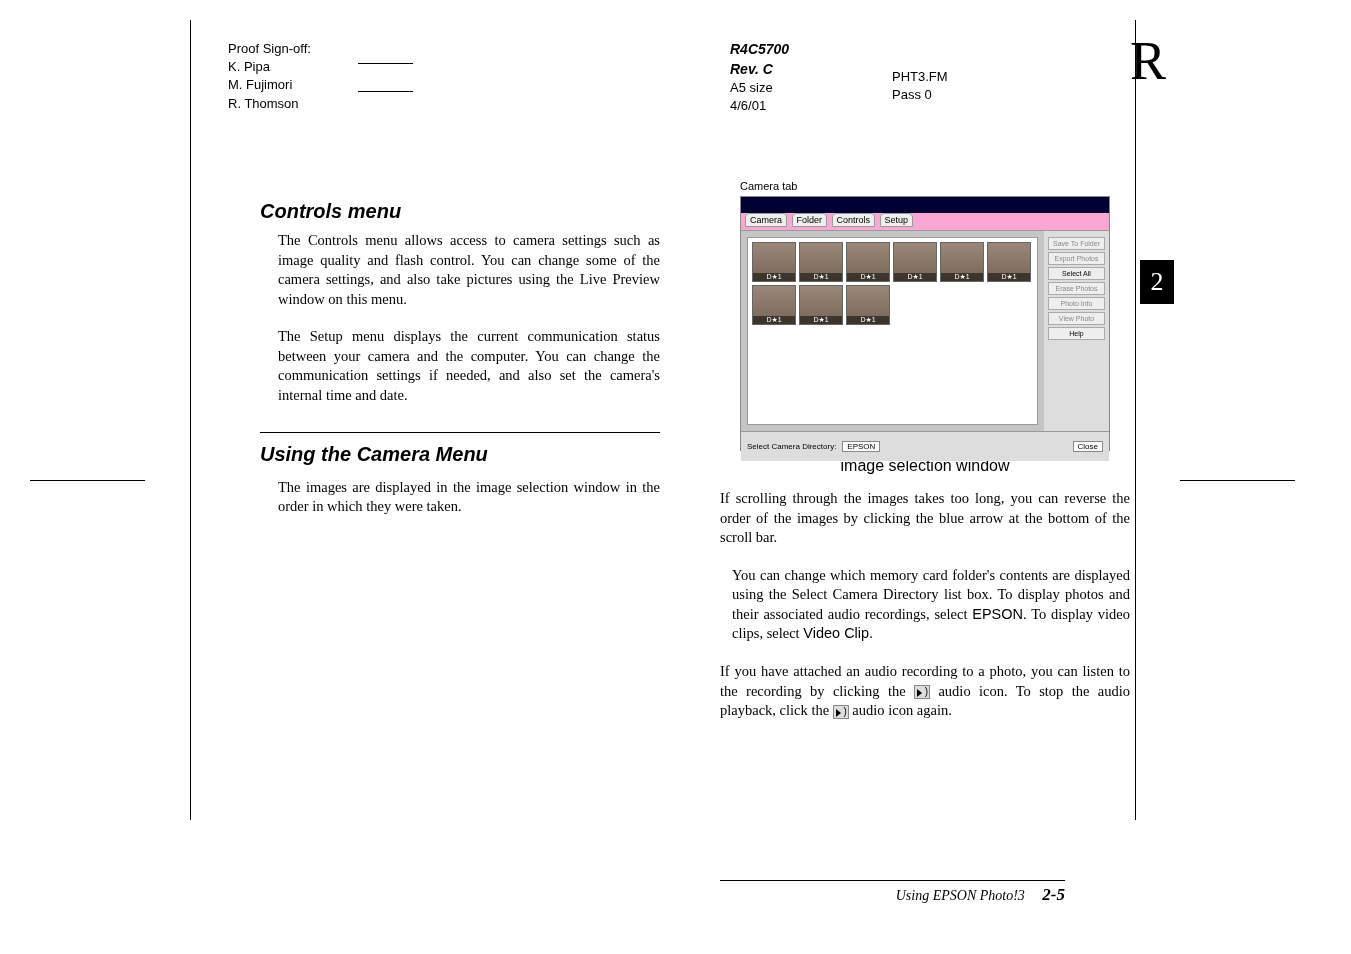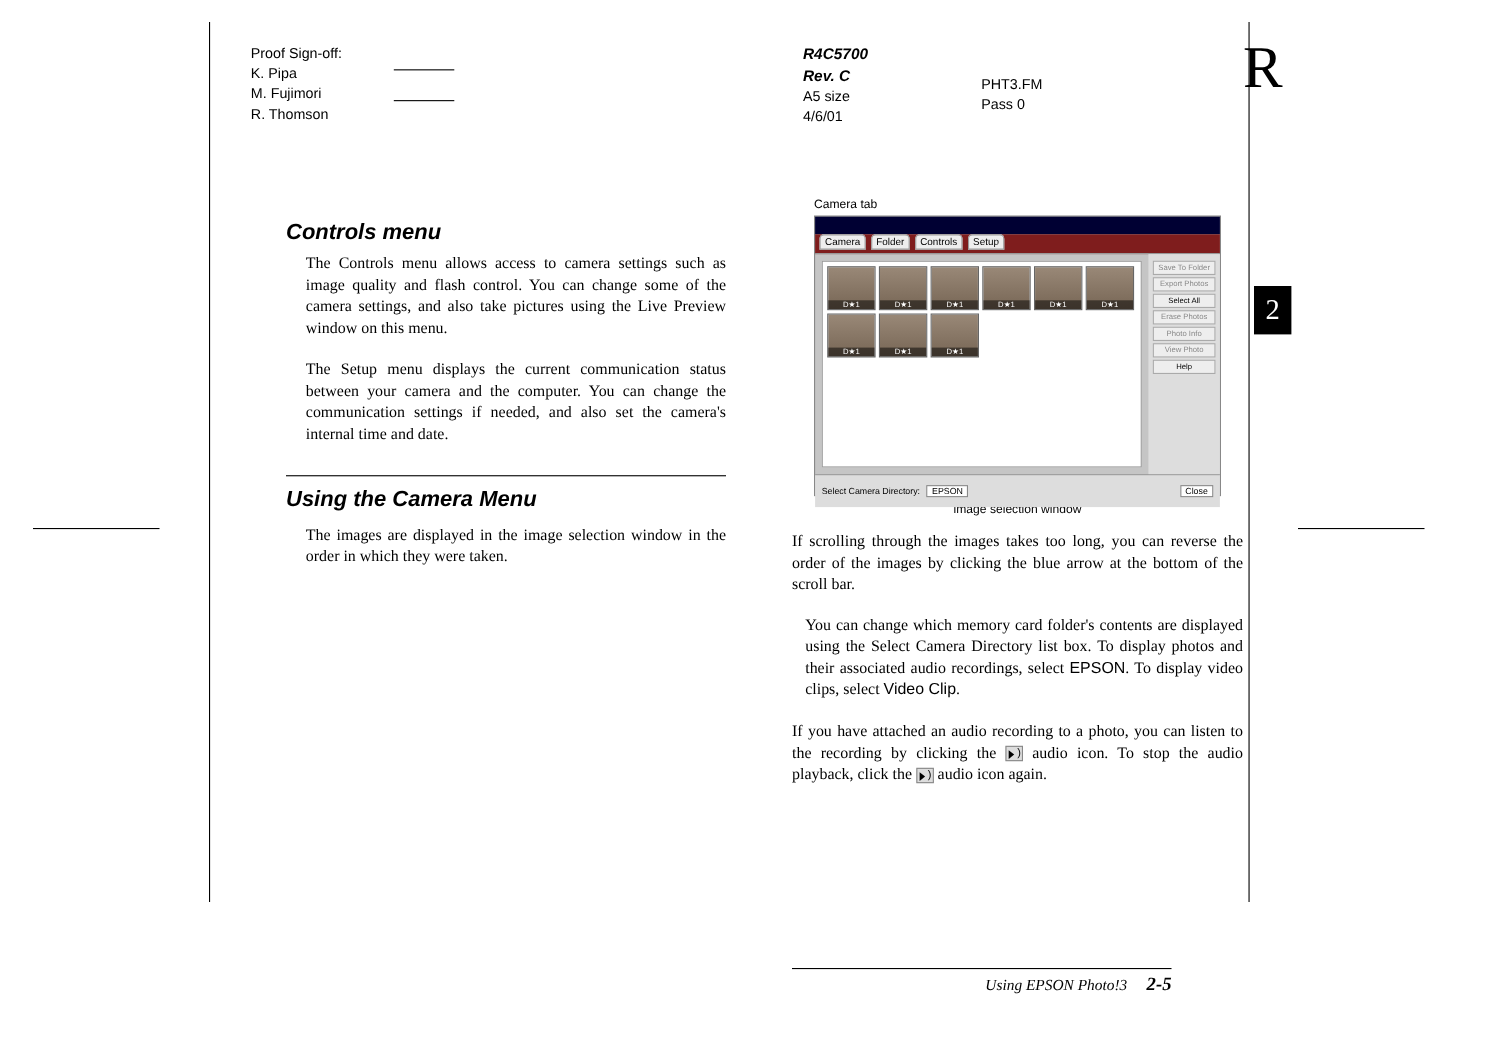--- a/index.html
+++ b/index.html
@@ -99,34 +99,34 @@
   .screenshot {
     width: 370px;
     height: 255px;
     border: 1px solid #888;
     background: #c5c5c5;
     margin: 0 auto 6px auto;
     position: relative;
     font-family: Arial, sans-serif;
   }
   .screenshot .titlebar { background:#003; height:16px; }
-  .screenshot .tabs { background:#7f1d1d; height:18px; font-size:9px; padding:2px 4px; border-bottom:1px solid #999;}
+  .screenshot .tabs { background:#f9a8d4; height:18px; font-size:9px; padding:2px 4px; border-bottom:1px solid #999;}
   .screenshot .tabs span { border:1px solid #999; background:#eee; padding:1px 4px; margin-right:2px; border-radius:4px 4px 0 0;}
   .screenshot .main { display:flex; height: 200px;}
   .screenshot .thumbs { flex:1; background:#fff; margin:6px; border:1px solid #999; padding:4px; display:flex; flex-wrap:wrap; align-content:flex-start; gap:3px;}
   .screenshot .thumb { width:44px; height:40px; background:linear-gradient(#987,#765); border:1px solid #666; position:relative;}
   .screenshot .thumb::after { content:"D★1"; position:absolute; bottom:0; left:0; right:0; background:rgba(0,0,0,0.5); color:#fff; font-size:7px; text-align:center;}
   .screenshot .side { width:65px; background:#ddd; padding:4px; font-size:7px;}
   .screenshot .side .btn { background:#eee; border:1px solid #aaa; margin:2px 0; padding:2px; text-align:center; color:#888;}
   .screenshot .side .btn.act { color:#000; }
   .screenshot .bot { background:#ddd; height:30px; font-size:8px; padding:2px 6px; border-top:1px solid #999; display:flex; align-items:center; gap:6px;}
   .screenshot .bot .field { background:#fff; border:1px solid #888; padding:0 4px;}
   .caption {
     font-family: Arial, Helvetica, sans-serif;
-    font-size: 11px;
+    font-size: 16px;
     text-align: center;
     margin: 4px 0 14px 0;
   }
 
   .body-p .mono { font-family: Arial, Helvetica, sans-serif; }
   .audio-icon {
     display: inline-block;
     width: 16px; height: 14px;
     background: #ddd;
     border: 1px solid #888;

